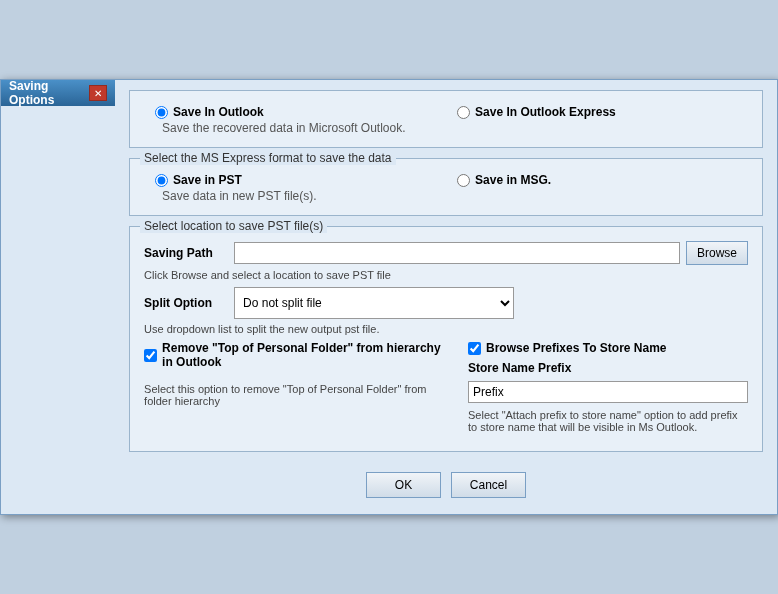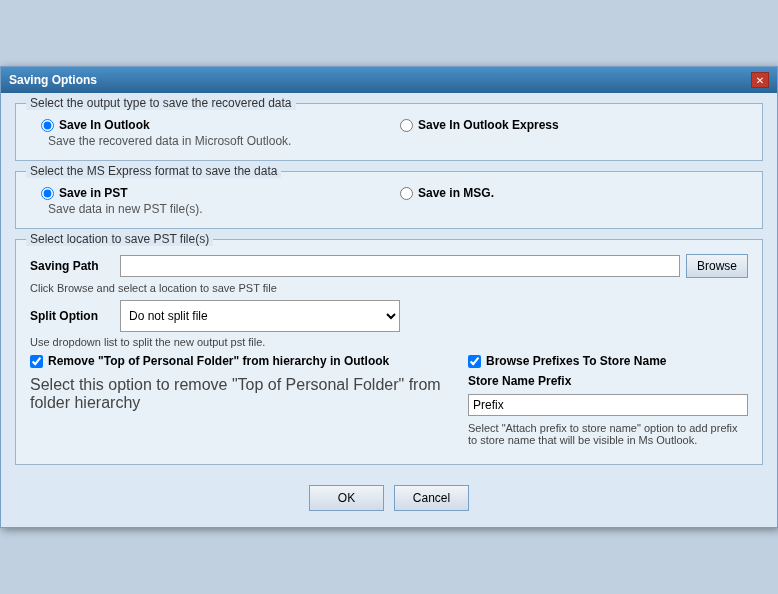--- a/index.html
+++ b/index.html
@@ -13,21 +13,20 @@
       align-items: center;
       min-height: 100vh;
     }
 
     .dialog {
       width: 778px;
       background: #dce8f4;
       border: 1px solid #7a9fc4;
       box-shadow: 2px 2px 8px rgba(0,0,0,0.4);
       display: flex;
-      flex-direction: column;
     }
 
     .title-bar {
       background: linear-gradient(to bottom, #4a90c8, #2a6496);
       color: white;
       padding: 4px 8px;
       display: flex;
       justify-content: space-between;
       align-items: center;
       height: 26px;
@@ -199,23 +198,23 @@
       gap: 5px;
       margin-bottom: 6px;
     }
 
     .checkbox-label {
       font-weight: bold;
       font-size: 12px;
     }
 
     .checkbox-hint {
-      font-size: 16px;
+      font-size: 11px;
       color: #444;
-      margin-top: 8px;
+      margin-top: 14px;
     }
 
     .prefix-field {
       height: 22px;
       border: 1px solid #999;
       background: white;
       padding: 2px 4px;
       font-size: 12px;
       width: 100%;
       margin-top: 2px;
@@ -253,21 +252,20 @@
   <div class="title-bar">
     <span class="title-bar-text">Saving Options</span>
     <div class="title-bar-controls">
       <div class="title-btn">✕</div>
     </div>
   </div>
 
   <div class="dialog-body">
 
     <div class="group-box">
-      <span class="group-box-title">Select the output type to save the recovered data</span>
       <div class="group-content">
         <div class="radio-group">
           <div class="radio-col">
             <label class="radio-label">
               <input type="radio" name="output_type" checked="" style="">
               <span>Save In Outlook</span>
             </label>
             <div class="radio-sublabel">Save the recovered data in Microsoft Outlook.</div>
           </div>
           <div class="radio-col">

